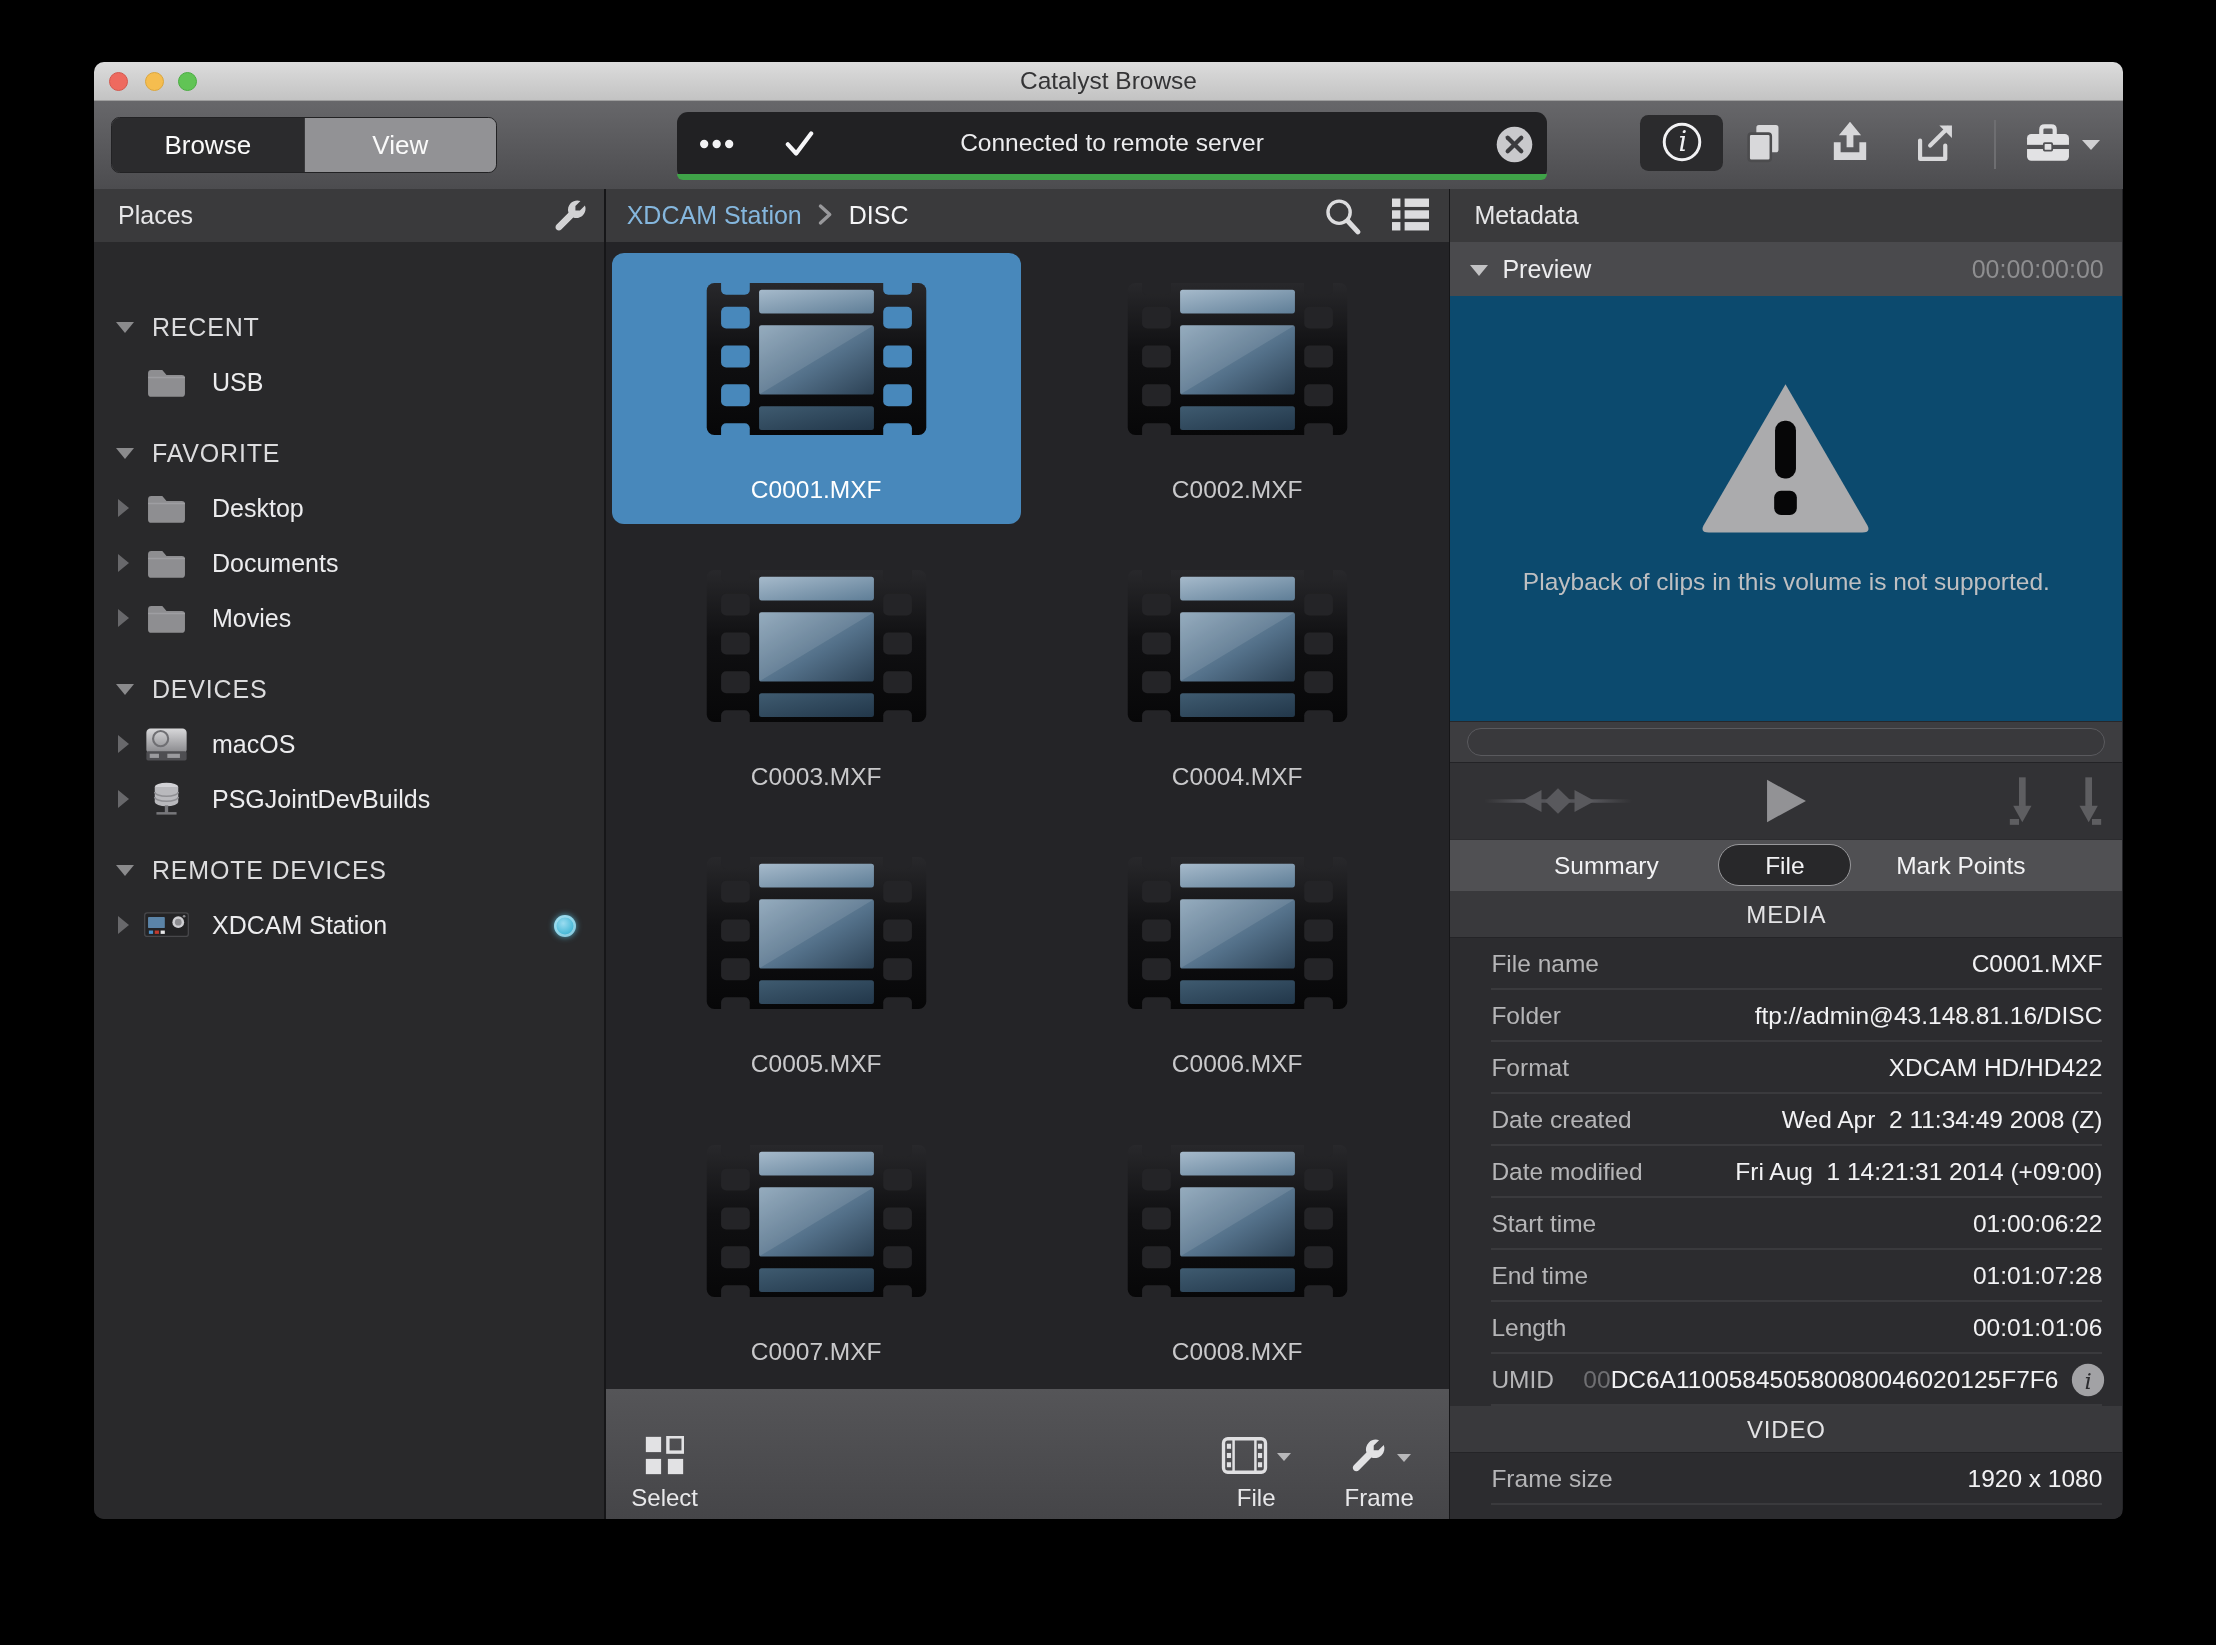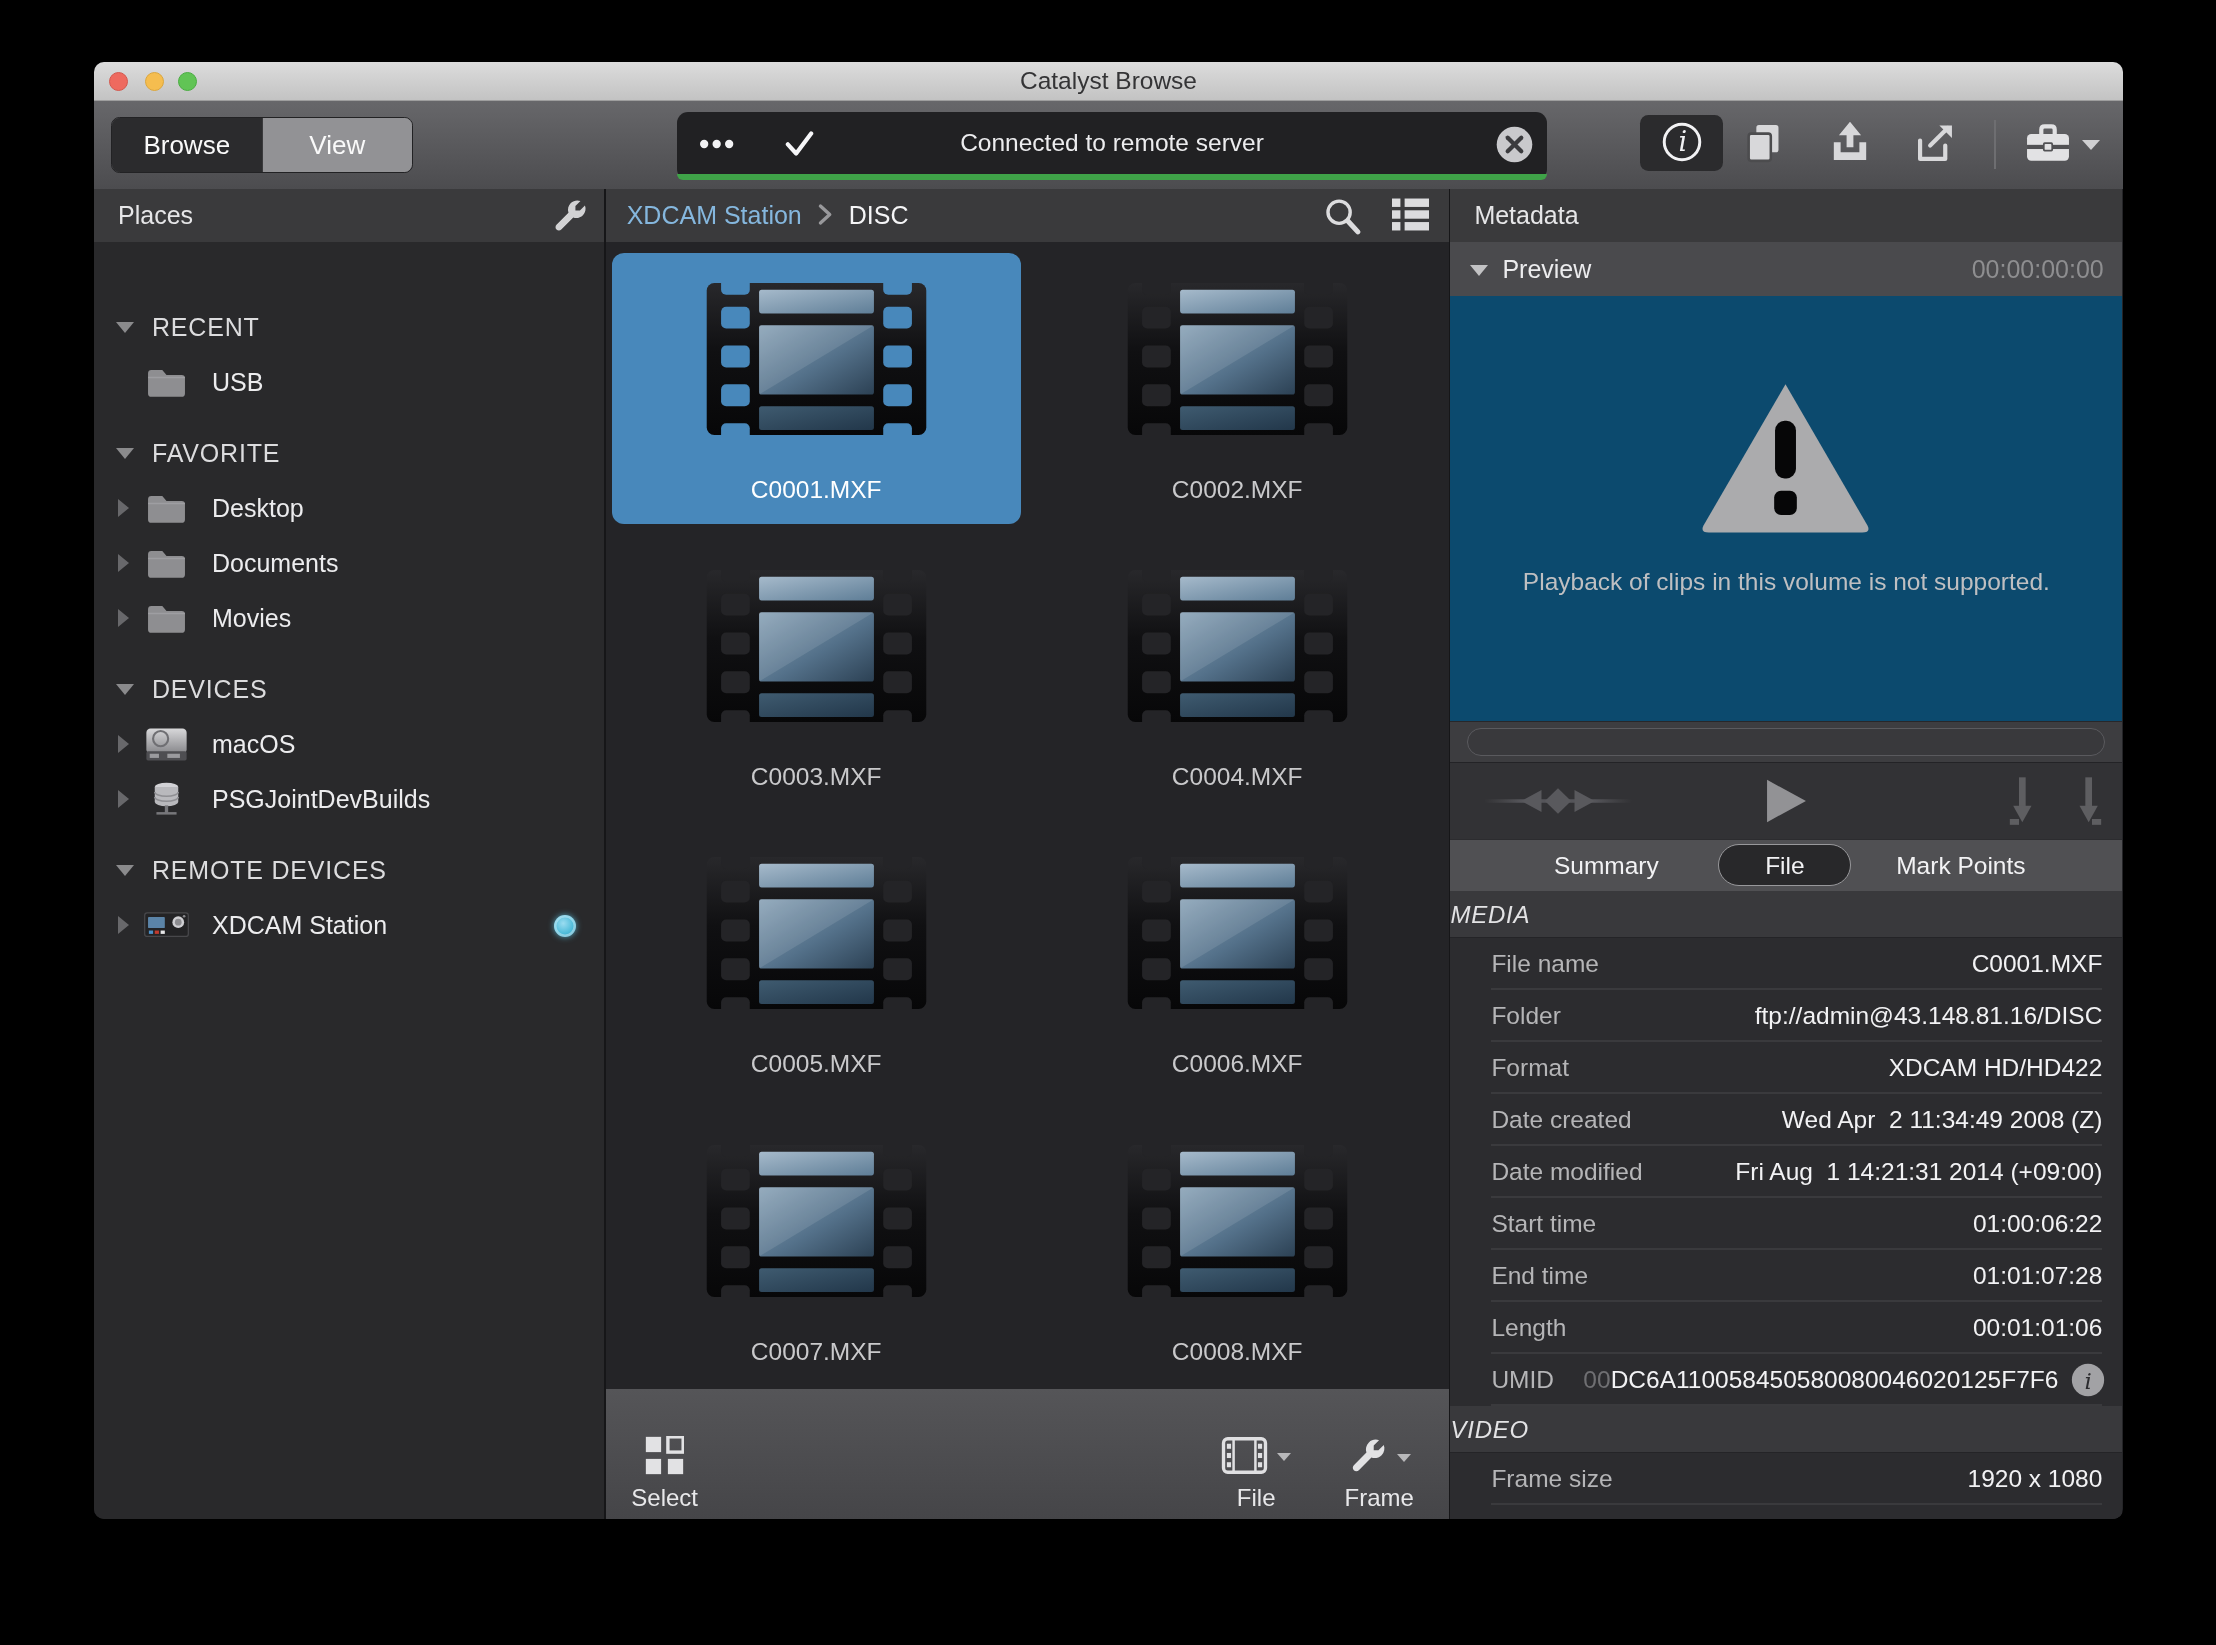--- a/index.html
+++ b/index.html
@@ -8,21 +8,21 @@
     overflow:hidden;background:#242427;box-shadow:0 38px 101px rgba(0,0,0,.85);}
   
   .titlebar{position:relative;height:38px;background:linear-gradient(#dcdcdc,#c3c3c3);border-bottom:0.8px solid #9e9e9e;}
   .traffic{position:absolute;top:10px;width:17px;height:17px;border-radius:50%;}
   .t-red{left:15px;background:#ee6a5f;border:0.8px solid #d3584e;}
   .t-yellow{left:51px;background:#f5bd4f;border:0.8px solid #dba63d;}
   .t-green{left:84px;background:#61c455;border:0.8px solid #4aad42;}
   .wtitle{position:absolute;left:0;right:0;top:0;line-height:38px;text-align:center;font-size:24.5px;color:#343436;border-radius:7px;}
   
   .toolbar{position:relative;height:88px;background:linear-gradient(#67676a,#4c4c4f);}
-  .seg{position:absolute;left:17px;top:16px;width:302px;height:56px;border-radius:8.4px;border:1.7px solid #222224;
+  .seg{position:absolute;left:17px;top:16px;width:386px;height:56px;border-radius:8.4px;border:1.7px solid #222224;
     display:flex;overflow:hidden;box-sizing:border-box;}
   .seg-btn{flex:1;display:flex;align-items:center;justify-content:center;font-size:26px;color:#fafafa;}
   .seg-browse{background:#2b2b2d;}
   .seg-view{background:#929295;border-left:0.8px solid #3a3a3c;}
   .statusbox{position:absolute;left:583px;top:11px;width:870px;height:68px;background:#212123;border-radius:11px;}
   .statusbox .green{position:absolute;left:0;right:0;bottom:0;height:6px;background:var(--status-green);border-radius:0 0 7.6px 7.6px;}
   .st-dots{position:absolute;left:22px;top:25px;}
   .st-check{position:absolute;left:108px;top:18.6px;}
   .st-msg{position:absolute;left:0;right:0;top:0;height:62px;line-height:62px;text-align:center;font-size:24.5px;color:#ececee;}
   .st-close{position:absolute;right:13.5px;top:12.7px;width:39px;height:39px;}
@@ -90,21 +90,21 @@
   .playbtn{position:absolute;left:316px;top:16px;width:41px;height:44px;}
   .mark-in{position:absolute;left:559px;top:13.5px;width:25px;height:49px;}
   .mark-out{position:absolute;left:627px;top:13.5px;width:25px;height:49px;}
   .tabsrow{height:52px;background:#505053;position:relative;flex:none;border-top:0.8px solid #2c2c2f;box-sizing:border-box;}
   .mtab{position:absolute;top:0;height:52px;line-height:52px;text-align:center;font-size:24.5px;color:#f2f2f4;}
   .mtab-0{left:84px;width:144px;}
   .mtab-1{left:268px;width:133px;}
   .mtab-2{left:422px;width:177px;}
   .mtab.active{top:4.2px;height:42px;line-height:42px;background:#28282a;border:1.7px solid #98989b;border-radius:22px;box-sizing:border-box;}
   .m-sections{flex:1;overflow:hidden;}
-  .m-section-header{height:47px;line-height:47px;background:#39393c;text-align:left;font-size:24px;color:#e3e3e5;letter-spacing:0.8px;border-bottom:1.7px solid #242427;box-sizing:border-box;font-style:italic;}
+  .m-section-header{height:47px;line-height:47px;background:#39393c;text-align:center;font-size:24px;color:#e3e3e5;letter-spacing:0.8px;border-bottom:1.7px solid #242427;box-sizing:border-box;}
   .m-row{position:relative;height:52px;display:flex;align-items:center;justify-content:space-between;padding:0 20px 0 41px;box-sizing:border-box;background:#2c2c2f;}
   .m-row::after{content:'';position:absolute;left:41px;right:20px;bottom:0;height:1.7px;background:#3a3a3d;}
   .m-label{font-size:24.5px;color:#b5b5b7;}
   .m-value{font-size:24.5px;color:#f2f2f4;white-space:pre;}
   .m-row.with-info .m-value{margin-right:44px;}
   .m-info{position:absolute;right:17px;top:9.3px;width:34px;height:34px;}
   .fade{color:#6f6f72;}
 </style>
 </head>
 <body>

